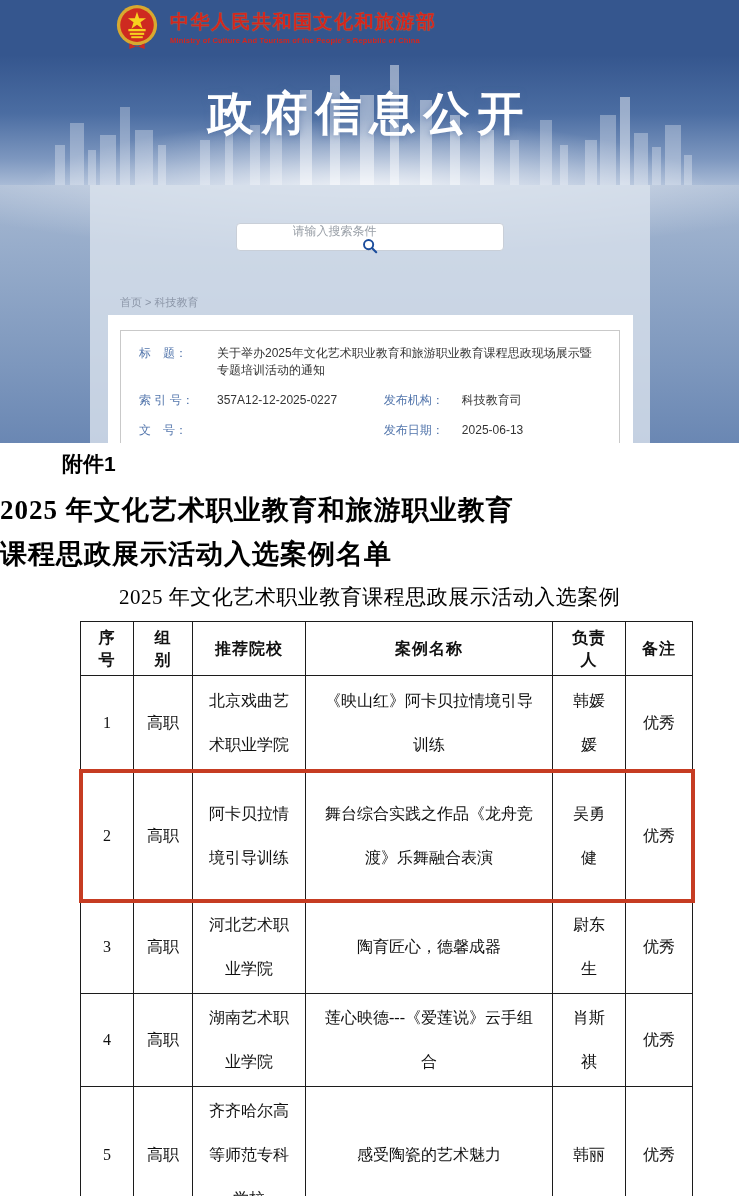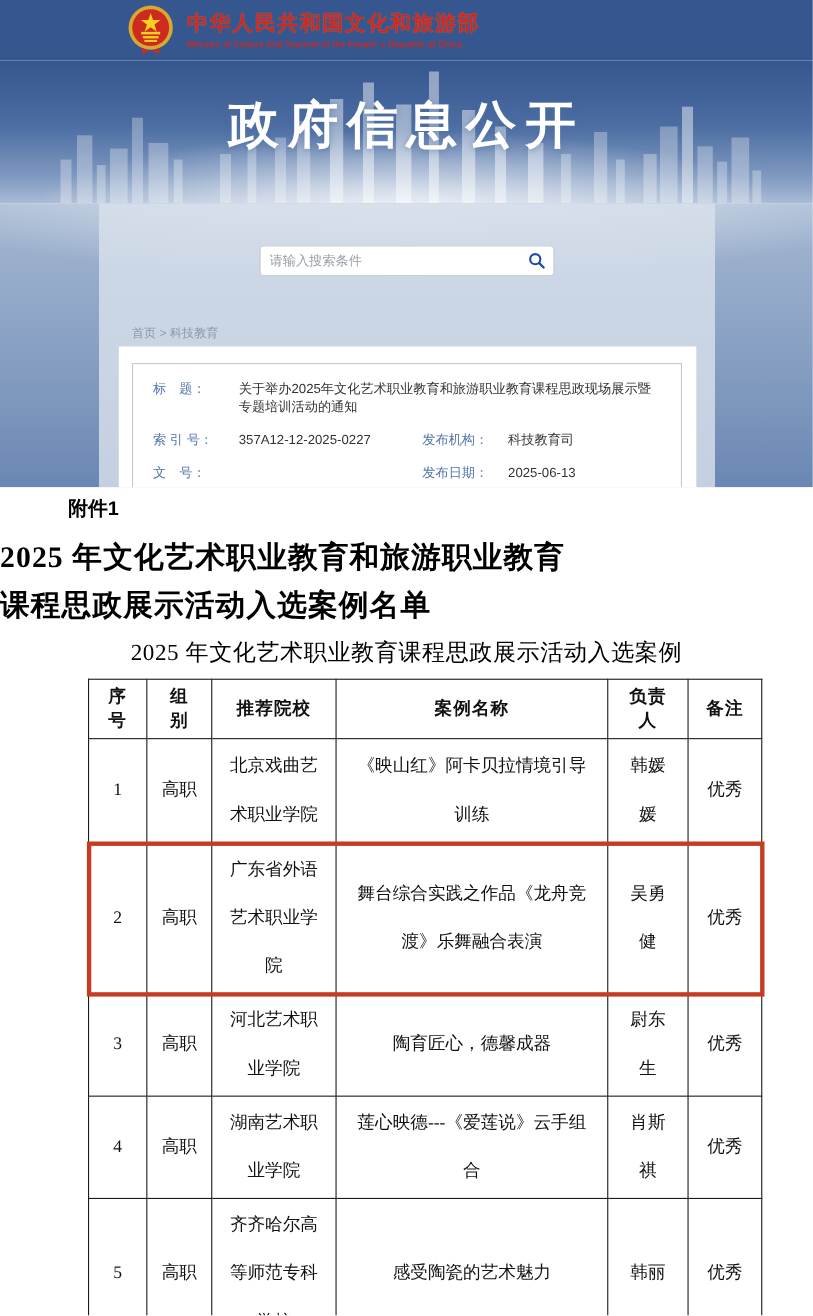--- a/index.html
+++ b/index.html
@@ -30,40 +30,40 @@
       font-size:46px;font-weight:bold;letter-spacing:8px;font-family:"Liberation Sans",sans-serif;
       text-shadow:0 1px 6px rgba(80,110,160,.6);}
 
   
   .hero{position:relative;height:258px;background:
       radial-gradient(ellipse 130% 70% at 50% -12%, rgba(255,255,255,.75), rgba(255,255,255,0) 55%),
       linear-gradient(180deg,#a6b8d2 0%,#94aac9 30%,#7d97bd 70%,#6a87b3 100%);
       overflow:hidden;}
   .panel{position:absolute;left:90px;top:0;width:560px;height:258px;background:rgba(216,224,236,.82);}
   .searchbox{position:relative;width:268px;height:28px;margin:38px auto 0;background:#fff;
-      border:1px solid #c9cfd8;border-radius:4px;display:flex;align-items:center;}
+      border:1px solid #c9cfd8;border-radius:4px;display:flex;align-items:center;flex-direction:column;}
   .searchbox input{flex:1;border:none;outline:none;background:transparent;font-size:12px;color:#333;
       padding:0 8px;font-family:inherit;}
   .searchbox input::placeholder{color:#9aa0a8;}
   .search-btn{width:30px;height:100%;border:none;background:transparent;display:flex;align-items:center;
       justify-content:center;cursor:pointer;}
   .breadcrumb{margin:44px 0 0 30px;font-size:11px;color:#8c96a8;cursor:pointer;}
   .docwrap{position:absolute;left:18px;right:17px;top:130px;bottom:-20px;background:#fff;padding-left:40px;}
   .docbox{position:absolute;left:12px;right:13px;top:15px;bottom:-30px;border:1px solid #c9c9c9;
       padding:14px 18px 10px;background:#fff;}
   .doc-row{display:flex;margin-bottom:13px;font-size:12px;line-height:17px;}
   .doc-label{color:var(--label-blue);flex:0 0 64px;white-space:nowrap;}
   .doc-value{color:#333;padding-left:14px;}
   .doc-grid{display:grid;grid-template-columns:53% 47%;column-gap:0;}
   .doc-grid .doc-row{margin-bottom:13px;}
 
   
   .attachment{position:relative;background:#fff;padding-top:5px;
       font-family:"Liberation Serif","DejaVu Serif",serif;color:#111;}
-  .att-label{font-family:"Liberation Sans","DejaVu Sans",sans-serif;font-weight:bold;font-size:18px;
+  .att-label{font-family:"Liberation Sans","DejaVu Sans",sans-serif;font-weight:bold;font-size:21px;
       color:#000;margin:2px 0 10px 62px;}
   .att-title{text-align:left;font-size:27px;font-weight:600;line-height:44px;color:#000;letter-spacing:1px;}
   .att-subtitle{text-align:center;font-size:21px;font-weight:500;margin-top:7px;color:#000;letter-spacing:.5px;}
   table.cases{border-collapse:collapse;margin:10px 0 0 80px;width:612px;table-layout:fixed;
       font-size:16px;}
   table.cases col.c0{width:53px;} table.cases col.c1{width:59px;} table.cases col.c2{width:113px;}
   table.cases col.c3{width:247px;} table.cases col.c4{width:73px;} table.cases col.c5{width:67px;}
   table.cases th,table.cases td{border:1px solid #1c1c1c;text-align:center;vertical-align:middle;
       padding:2px 13px;line-height:44px;font-weight:normal;color:#111;}
   table.cases th{font-weight:bold;height:54px;line-height:22px;letter-spacing:1px;}
@@ -209,21 +209,21 @@
             <td>1</td>
             <td>高职</td>
             <td>北京戏曲艺术职业学院</td>
             <td>《映山红》阿卡贝拉情境引导训练</td>
             <td>韩媛媛</td>
             <td>优秀</td>
           </tr>
           <tr class="h130 highlight">
             <td>2</td>
             <td>高职</td>
-            <td>广东省外语艺术职业学院</td>
+            <td>阿卡贝拉情境引导训练</td>
             <td>舞台综合实践之作品《龙舟竞渡》乐舞融合表演</td>
             <td>吴勇健</td>
             <td>优秀</td>
           </tr>
           <tr class="h90">
             <td>3</td>
             <td>高职</td>
             <td>河北艺术职业学院</td>
             <td>陶育匠心，德馨成器</td>
             <td>尉东生</td>

